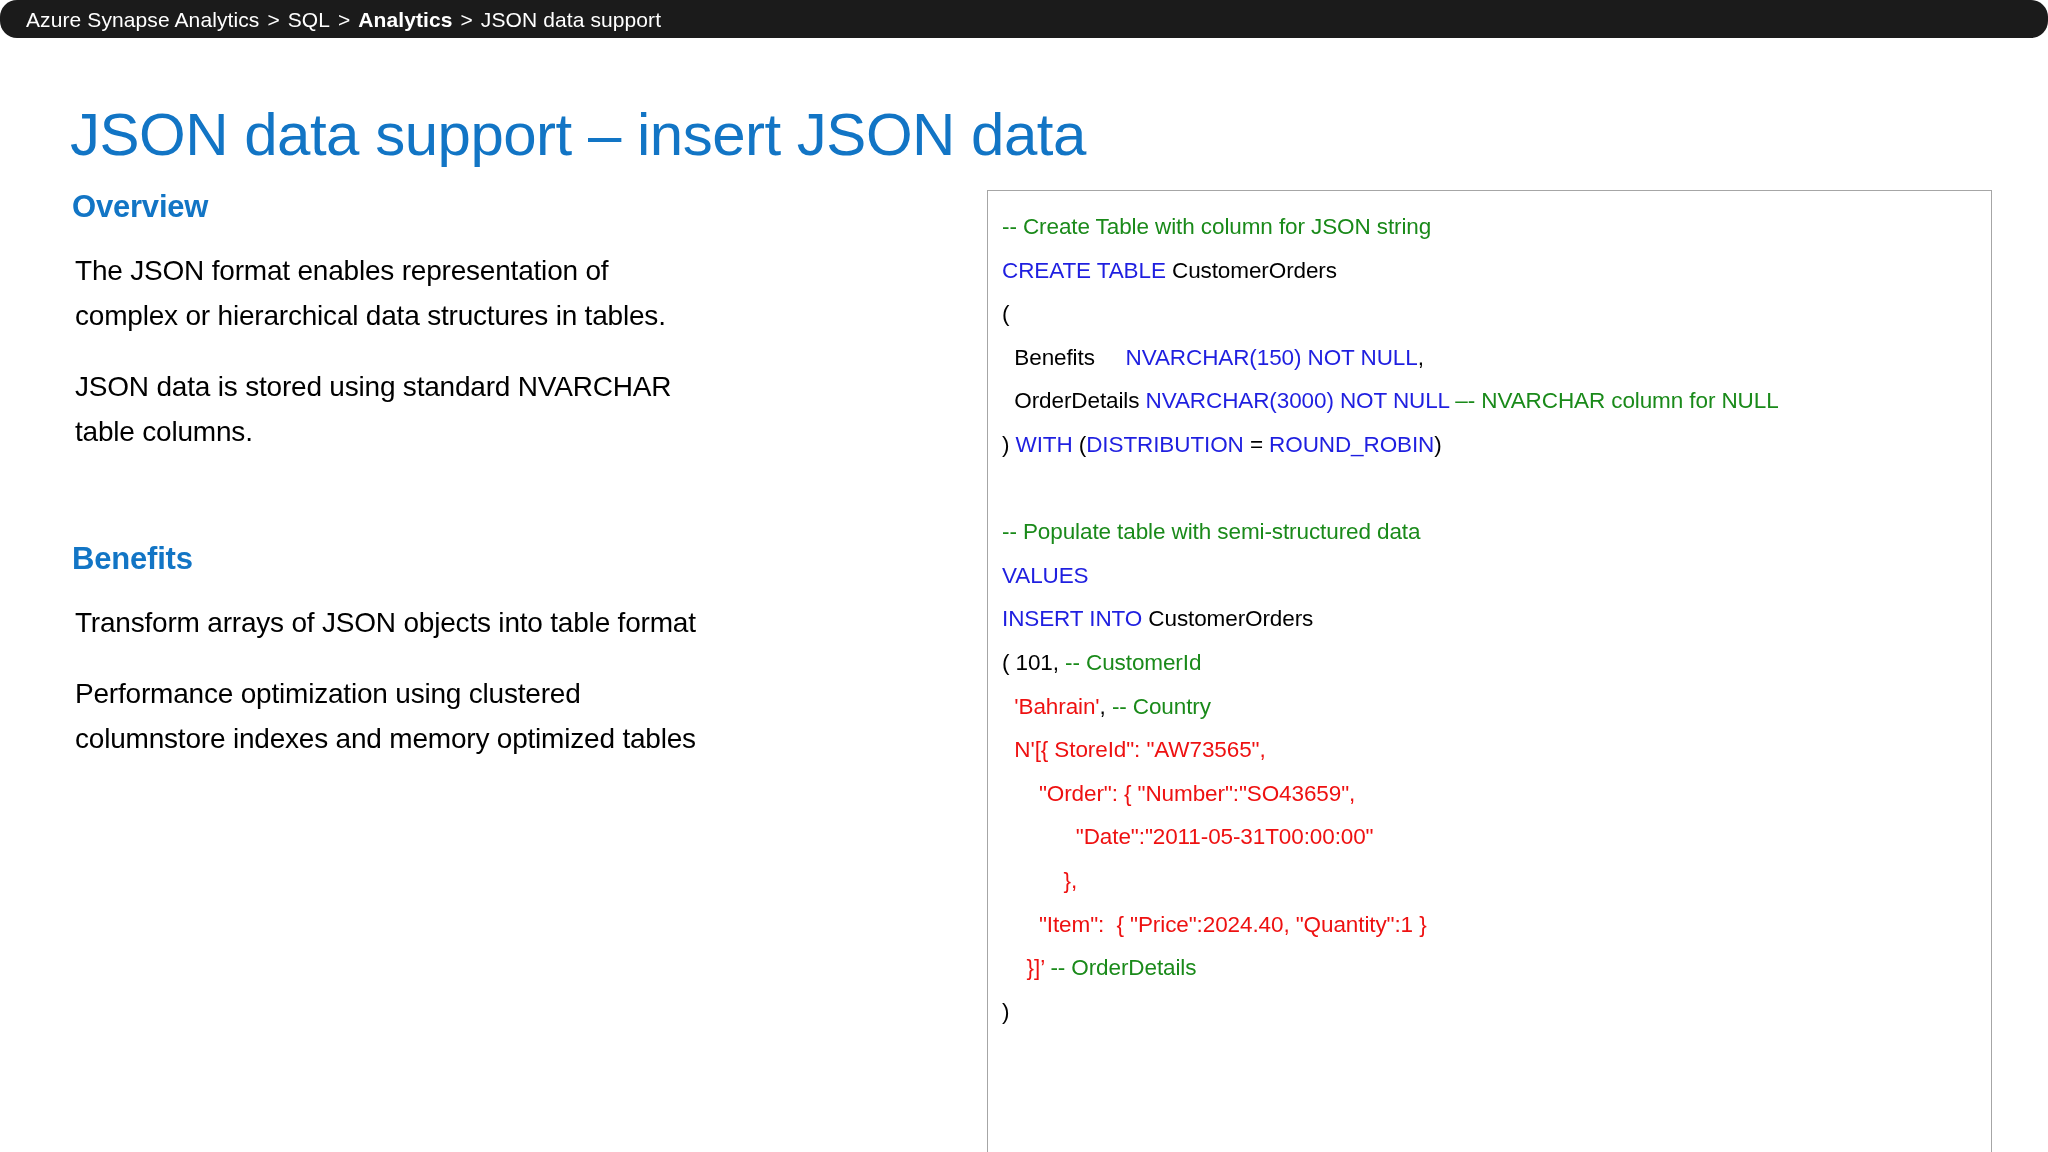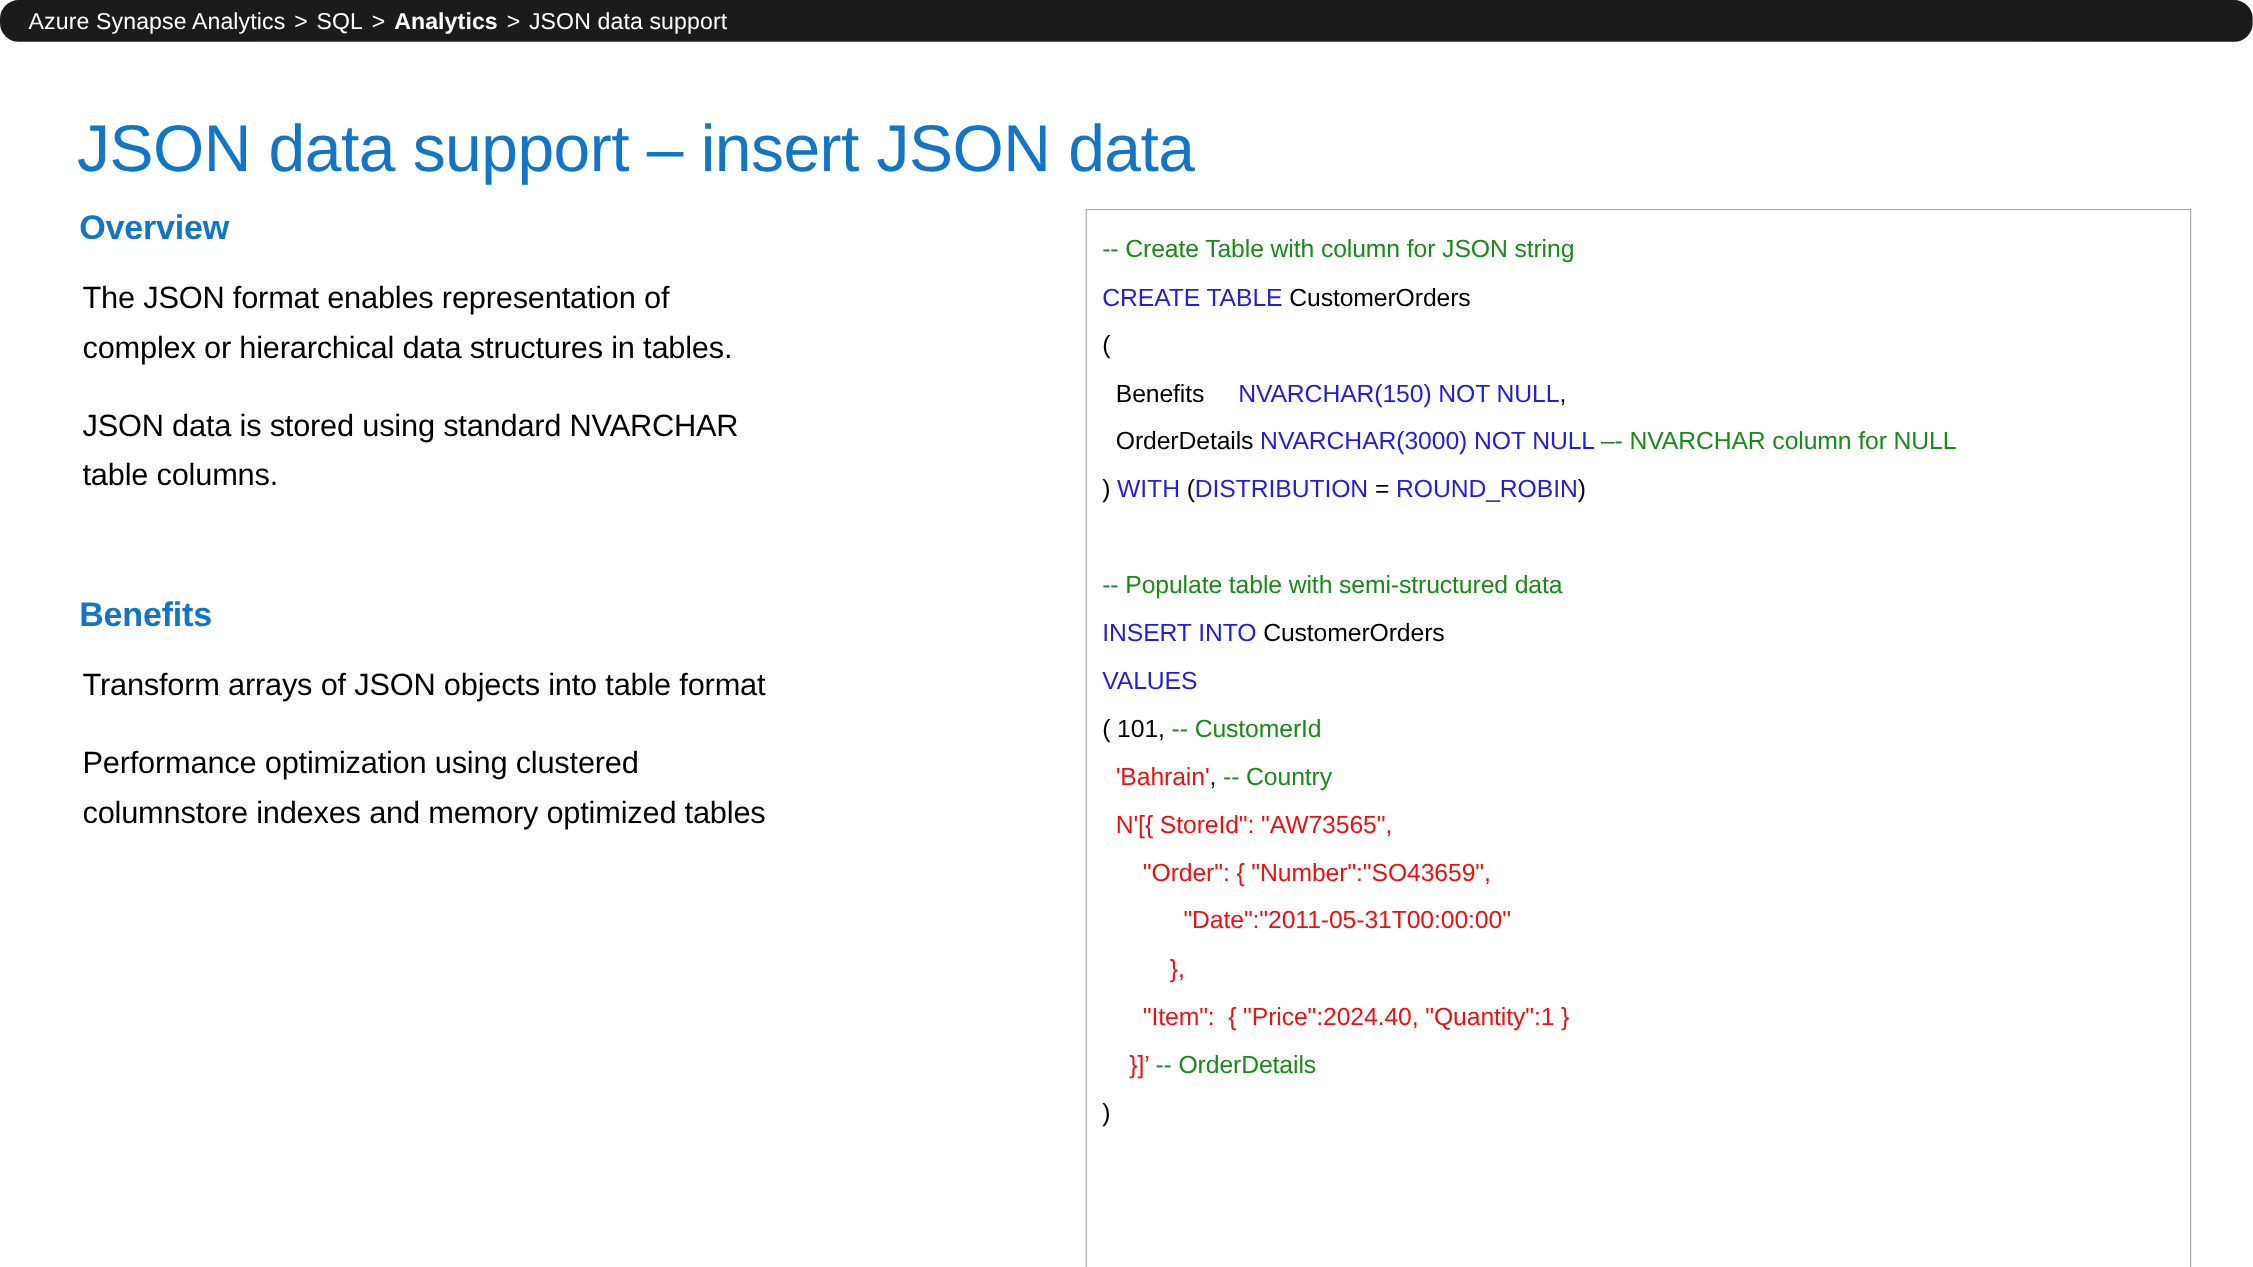--- a/index.html
+++ b/index.html
@@ -141,22 +141,22 @@
 
 <div id="code-panel">
     <div class="code-line"><span></span><span class="tok-cmt">-- Create Table with column for JSON string</span></div>
     <div class="code-line"><span></span><span class="tok-kw">CREATE TABLE</span><span class="tok-id"> CustomerOrders</span></div>
     <div class="code-line"><span></span><span class="tok-pun">(</span></div>
     <div class="code-line"><span>  </span><span class="tok-id">Benefits     </span><span class="tok-kw">NVARCHAR(150) NOT NULL</span><span class="tok-pun">,</span></div>
     <div class="code-line"><span>  </span><span class="tok-id">OrderDetails </span><span class="tok-kw">NVARCHAR(3000) NOT NULL </span><span class="tok-cmt">–- NVARCHAR column for NULL</span></div>
     <div class="code-line"><span></span><span class="tok-pun">) </span><span class="tok-kw">WITH </span><span class="tok-pun">(</span><span class="tok-kw">DISTRIBUTION</span><span class="tok-pun"> = </span><span class="tok-kw">ROUND_ROBIN</span><span class="tok-pun">)</span></div>
     <div class="code-line blank">&nbsp;</div>
     <div class="code-line"><span></span><span class="tok-cmt">-- Populate table with semi-structured data</span></div>
+    <div class="code-line"><span></span><span class="tok-kw">VALUES</span></div>
     <div class="code-line"><span></span><span class="tok-kw">INSERT INTO</span><span class="tok-id"> CustomerOrders</span></div>
-    <div class="code-line"><span></span><span class="tok-kw">VALUES</span></div>
     <div class="code-line"><span></span><span class="tok-pun">( 101, </span><span class="tok-cmt">-- CustomerId</span></div>
     <div class="code-line"><span>  </span><span class="tok-str">'Bahrain'</span><span class="tok-pun">, </span><span class="tok-cmt">-- Country</span></div>
     <div class="code-line"><span>  </span><span class="tok-str">N'[{ StoreId": "AW73565",</span></div>
     <div class="code-line"><span>      </span><span class="tok-str">"Order": { "Number":"SO43659",</span></div>
     <div class="code-line"><span>            </span><span class="tok-str">"Date":"2011-05-31T00:00:00"</span></div>
     <div class="code-line"><span>          </span><span class="tok-str">},</span></div>
     <div class="code-line"><span>      </span><span class="tok-str">"Item":  { "Price":2024.40, "Quantity":1 }</span></div>
     <div class="code-line"><span>    </span><span class="tok-str">}]’ </span><span class="tok-cmt">-- OrderDetails</span></div>
     <div class="code-line"><span></span><span class="tok-pun">)</span></div>
   </div>

